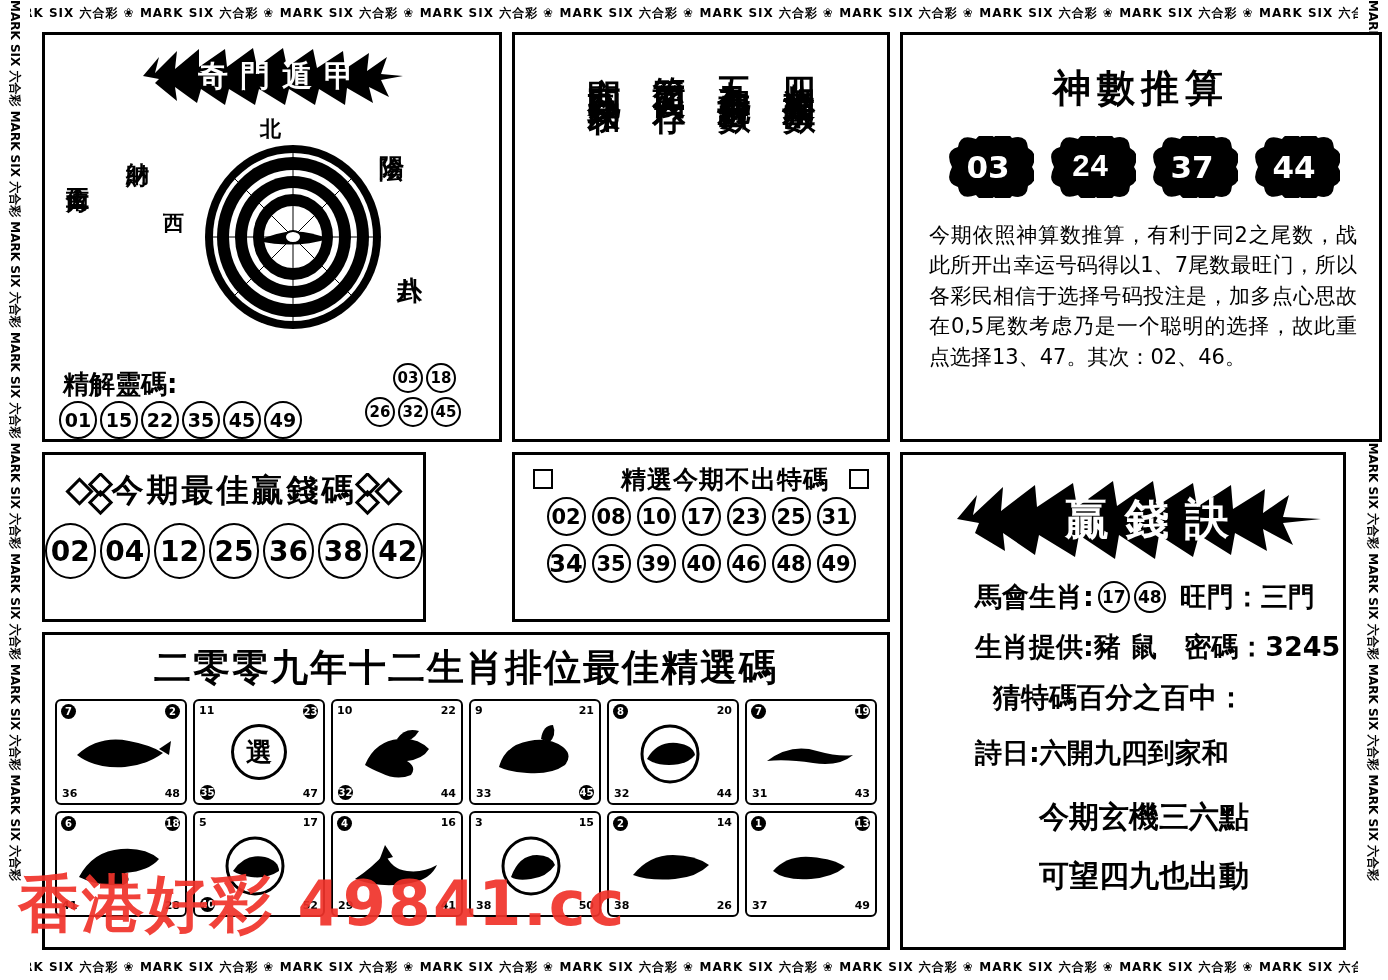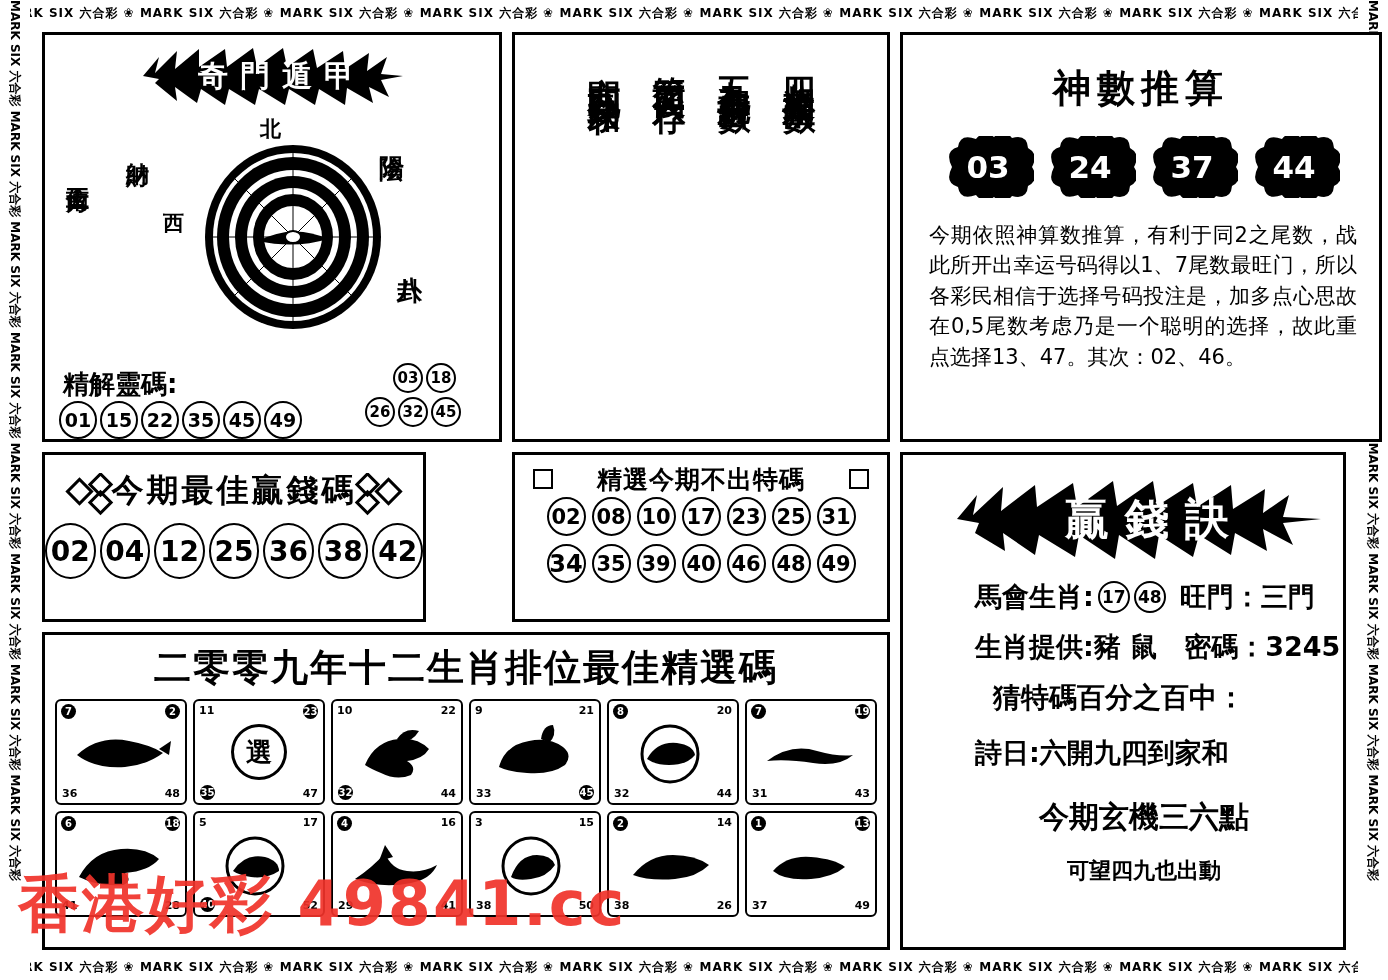--- a/index.html
+++ b/index.html
@@ -140,21 +140,21 @@
   <div class="panel" style="left:900px;top:32px;width:482px;height:410px;">
     <div class="cjk" style="text-align:center;font-size:38px;font-weight:bold;letter-spacing:6px;margin-top:28px;">神數推算</div>
 
     <div style="display:flex;justify-content:center;gap:10px;margin-top:22px;">
       <span class="flower" style="width:92px;height:62px;">
         <svg width="92" height="62" viewBox="0 0 92 62">
             <path d="M10 31 q-8 -16 6 -20 q2 -14 18 -8 q8 -10 18 -2 q10 -9 18 1 q15 -4 16 10 q11 6 4 19 q8 13 -4 19 q-1 14 -16 10 q-8 10 -18 1 q-10 8 -18 -2 q-16 6 -18 -8 q-14 -4 -6 -20 z" fill="#000"></path>
           </svg>
         <span class="num" style="font-size:31px;">03</span>
       </span>
-      <span class="flower" style="width:92px;height:62px;">
+      <span class="flower" style="width:92px;height:62px;font-family:Liberation Mono, monospace;">
         <svg width="92" height="62" viewBox="0 0 92 62">
             <path d="M10 31 q-8 -16 6 -20 q2 -14 18 -8 q8 -10 18 -2 q10 -9 18 1 q15 -4 16 10 q11 6 4 19 q8 13 -4 19 q-1 14 -16 10 q-8 10 -18 1 q-10 8 -18 -2 q-16 6 -18 -8 q-14 -4 -6 -20 z" fill="#000"></path>
           </svg>
         <span class="num" style="font-size:31px;">24</span>
       </span>
       <span class="flower" style="width:92px;height:62px;">
         <svg width="92" height="62" viewBox="0 0 92 62">
             <path d="M10 31 q-8 -16 6 -20 q2 -14 18 -8 q8 -10 18 -2 q10 -9 18 1 q15 -4 16 10 q11 6 4 19 q8 13 -4 19 q-1 14 -16 10 q-8 10 -18 1 q-10 8 -18 -2 q-16 6 -18 -8 q-14 -4 -6 -20 z" fill="#000"></path>
           </svg>
         <span class="num" style="font-size:31px;">37</span>
@@ -195,21 +195,21 @@
       <span class="ball" style="width:56px;height:56px;font-size:28px;">25</span>
       <span class="ball" style="width:56px;height:56px;font-size:28px;">36</span>
       <span class="ball" style="width:56px;height:56px;font-size:28px;">38</span>
       <span class="ball" style="width:56px;height:56px;font-size:28px;">42</span>
     </div>
   </div>
 
   <div class="panel" style="left:512px;top:452px;width:378px;height:170px;">
     <div style="position:relative;height:42px;">
       <span style="position:absolute;left:18px;top:14px;width:16px;height:16px;border:2px solid #000;"></span>
-      <div class="cjk" style="position:absolute;left:0;top:8px;width:100%;text-align:center;font-size:25px;font-weight:bold;letter-spacing:1px;">精選今期不出特碼</div>
+      <div class="cjk" style="position:absolute;left:0;top:8px;width:100%;text-align:center;font-size:25px;font-weight:bold;letter-spacing:1px;padding-left:24px;">精選今期不出特碼</div>
       <span style="position:absolute;right:18px;top:14px;width:16px;height:16px;border:2px solid #000;"></span>
     </div>
     <div style="display:flex;justify-content:center;gap:6px;margin-top:0px;">
       <span class="ball" style="width:39px;height:39px;font-size:21px;">02</span>
       <span class="ball" style="width:39px;height:39px;font-size:21px;">08</span>
       <span class="ball" style="width:39px;height:39px;font-size:21px;">10</span>
       <span class="ball" style="width:39px;height:39px;font-size:21px;">17</span>
       <span class="ball" style="width:39px;height:39px;font-size:21px;">23</span>
       <span class="ball" style="width:39px;height:39px;font-size:21px;">25</span>
       <span class="ball" style="width:39px;height:39px;font-size:21px;">31</span>
@@ -359,21 +359,21 @@
       <div style="display:flex;align-items:center;gap:4px;margin-bottom:14px;">
         <span class="cjk" style="font-size:27px;font-weight:bold;">馬會生肖:</span>
         <span class="ball" style="width:32px;height:32px;font-size:17px;">17</span>
         <span class="ball" style="width:32px;height:32px;font-size:17px;">48</span>
         <span class="cjk" style="font-size:27px;font-weight:bold;margin-left:10px;">旺門：三門</span>
       </div>
       <div class="cjk" style="font-size:27px;font-weight:bold;margin-bottom:14px;">生肖提供:豬 鼠　密碼：3245</div>
       <div class="cjk" style="font-size:28px;font-weight:bold;margin-left:18px;margin-bottom:18px;">猜特碼百分之百中：</div>
       <div class="cjk" style="font-size:27px;font-weight:bold;margin-bottom:26px;">詩日:六開九四到家和</div>
       <div class="cjk" style="font-size:30px;font-weight:bold;text-align:center;margin-right:30px;margin-bottom:18px;">今期玄機三六點</div>
-      <div class="cjk" style="font-size:22px;font-weight:bold;text-align:center;margin-right:30px;">可望四九也出動</div>
+      <div class="cjk" style="font-size:30px;font-weight:bold;text-align:center;margin-right:30px;">可望四九也出動</div>
     </div>
   </div>
 
   <div class="watermark">
     <span>香港好彩</span>
     <span style="color:#f0322a;">49841</span><span class="wm-cc">.cc</span>
   </div>
 
 </div>
 

